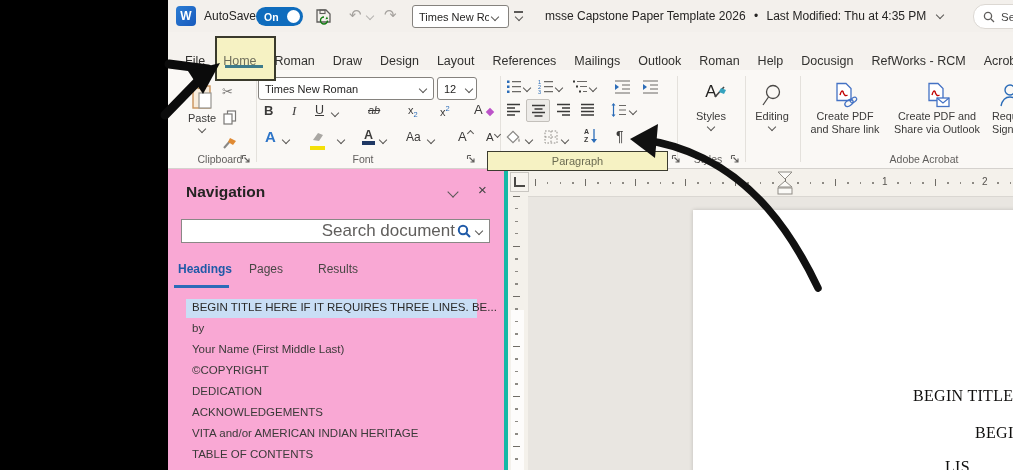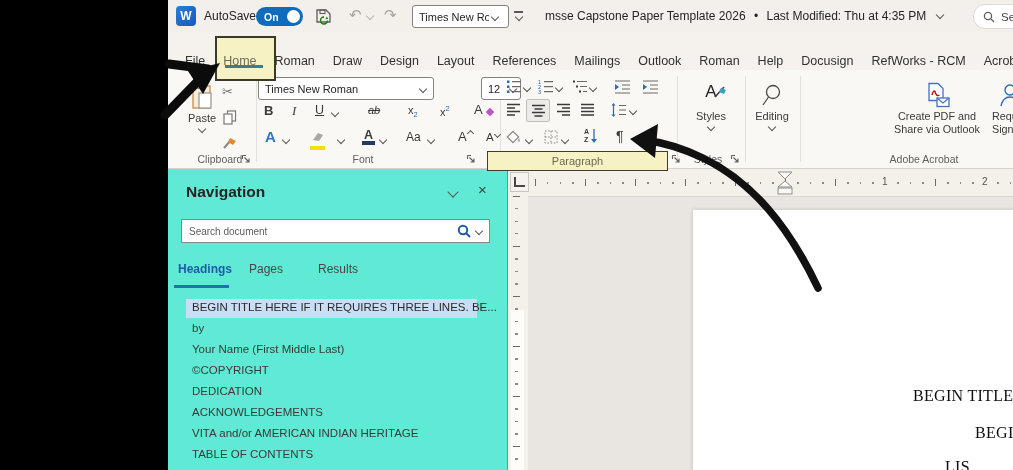--- a/index.html
+++ b/index.html
@@ -39,26 +39,26 @@
   .glabel{position:absolute;top:153px;font-size:10.5px;color:#605E5C;text-align:center;white-space:nowrap;}
   .rbtn{font-size:11px;color:#3B3A39;white-space:nowrap;}
   .bigbtn{position:absolute;display:flex;flex-direction:column;align-items:center;gap:2px;font-size:11px;color:#3B3A39;}
   .seltool{background:#EDEBE8;border:1px solid #C3C0BB;border-radius:2px;}
   .callout{position:absolute;left:319px;top:151px;width:181px;height:20px;background:#F6F2C3;
            border:1.5px solid #3C3C30;z-index:40;display:flex;align-items:center;justify-content:center;
            font-size:11px;color:#6B6B52;box-sizing:border-box;}
   .bar-under{display:block;width:13px;height:3.5px;background:#1F3864;margin-top:-1px;}
   .hl-under{display:block;width:15px;height:4px;background:#F4E007;margin-top:-1px;}
   
-  .navpane{position:absolute;left:0;top:169px;width:340px;height:301px;background:#5eead4;border-right:1px solid #14b8a6;box-sizing:border-box;}
+  .navpane{position:absolute;left:0;top:169px;width:340px;height:301px;background:#f9a8d4;border-right:4px solid #14b8a6;box-sizing:border-box;}
   .nav-title{position:absolute;left:18px;top:14px;font-size:15.5px;font-weight:600;color:#252423;}
   .nav-search{position:absolute;left:13px;top:50px;width:309px;height:24px;border:1px solid #8A8886;background:#fff;
               display:flex;align-items:center;box-sizing:border-box;}
-  .nav-search input{flex:1;border:none;outline:none;font-size:10px;color:#444;padding-left:7px;background:transparent;
-                    font-family:"Liberation Sans",sans-serif;}
+  .nav-search input{flex:1;border:none;outline:none;font-size:17px;color:#444;padding-left:7px;background:transparent;
+                    font-family:"Liberation Sans",sans-serif;text-align:right;}
   .nav-search input::placeholder{color:#605E5C;}
   .nav-tab{position:absolute;top:93px;font-size:12px;color:#484745;}
   .nav-tab.active{color:#1F5AA8;font-weight:bold;}
   .nav-ul{position:absolute;left:6px;top:116px;width:55px;height:3px;background:#2B6CB8;}
   .nav-item{position:absolute;left:24px;font-size:11.5px;color:#3B3A39;white-space:nowrap;z-index:2;}
   .nav-selbg{position:absolute;left:18px;top:130px;width:291px;height:19px;background:#C9DEF5;z-index:1;}
   .docpane{position:absolute;left:340px;top:169px;width:505px;height:301px;background:#E9E6E1;overflow:hidden;}
   .hruler{position:absolute;left:0;top:0;width:505px;height:27px;background:#F4F1EB;border-bottom:1px solid #DAD7D2;}
   .ticks-minor{position:absolute;left:27px;top:13px;width:478px;height:2px;
                background:repeating-linear-gradient(90deg,#8D8A84 0 1px,transparent 1px 12.5px);}
@@ -169,21 +169,21 @@
     </svg>
     <div class="glabel" style="left:20px;width:64px;">Clipboard</div>
     <svg class="lnch" style="left:73px;top:154px;" width="10" height="10">
       <path d="M1.5 1.5 h3.5 M1.5 1.5 v3.5 M3.5 3.5 l4 4 M8 4.5 v3.5 h-3.5" fill="none" stroke="#5F5D5B" stroke-width="1.1"></path>
     </svg>
 
     <div class="combo" style="left:90px;top:77px;width:174px;height:21px;">
       <span style="font-size:11px;color:#252423;padding-left:6px;flex:1;">Times New Roman</span>
       <span class="chev" style="margin-right:7px;"></span>
     </div>
-    <div class="combo" style="left:269px;top:77px;width:38px;height:21px;margin-left:44px;">
+    <div class="combo" style="left:269px;top:77px;width:38px;height:21px;">
       <span style="font-size:11px;color:#252423;padding-left:6px;flex:1;">12</span>
       <span class="chev" style="margin-right:4px;"></span>
     </div>
     <span class="abs rbtn" style="left:96px;top:103px;font-weight:bold;font-size:13px;">B</span>
     <span class="abs rbtn" style="left:124px;top:103px;font-style:italic;font-family:'Liberation Serif',serif;font-size:13px;">I</span>
     <span class="abs rbtn" style="left:147px;top:103px;text-decoration:underline;font-size:12.5px;">U</span>
     <span class="chev abs" style="left:164px;top:110px;"></span>
     <span class="abs rbtn" style="left:200px;top:104px;text-decoration:line-through;font-style:italic;">ab</span>
     <span class="abs rbtn" style="left:240px;top:104px;">
       <span>x</span><span style="font-size:7.5px;color:#2B6CB8;vertical-align:-3px;">2</span>
@@ -315,20 +315,30 @@
 
     <div class="bigbtn" style="left:581px;top:84px;width:46px;">
       <svg width="22" height="24">
         <circle cx="12" cy="8" r="6.5" fill="none" stroke="#4A4846" stroke-width="1.3"></circle>
         <path d="M7.5 13 L2 21" stroke="#4A4846" stroke-width="1.3"></path>
       </svg>
       <span>Editing</span>
       <span class="chev"></span>
     </div>
 
+    <div class="bigbtn" style="left:636px;top:82px;width:82px;">
+      <svg width="26" height="26">
+        <path d="M5 1.5 h9 l5 5 v12 h-14 z" fill="#fff" stroke="#4472C4" stroke-width="1.3"></path>
+        <path d="M8 13 q2 -7 3.5 -2 q1.5 4 4 2" fill="none" stroke="#C00000" stroke-width="1.4"></path>
+        <ellipse cx="17" cy="21" rx="4.5" ry="2.8" transform="rotate(-35 17 21)" fill="none" stroke="#4472C4" stroke-width="1.4"></ellipse>
+        <ellipse cx="21.5" cy="18" rx="3.5" ry="2.2" transform="rotate(-35 21.5 18)" fill="none" stroke="#4472C4" stroke-width="1.2"></ellipse>
+      </svg>
+      <span style="font-size:10.8px;line-height:13px;">Create PDF</span>
+      <span style="font-size:10.8px;line-height:12px;margin-top:-2px;">and Share link</span>
+    </div>
     <div class="bigbtn" style="left:722px;top:82px;width:94px;">
       <svg width="26" height="26">
         <path d="M5 1.5 h9 l5 5 v12 h-14 z" fill="#fff" stroke="#4472C4" stroke-width="1.3"></path>
         <path d="M8 13 q2 -7 3.5 -2 q1.5 4 4 2" fill="none" stroke="#C00000" stroke-width="1.4"></path>
         <rect x="13" y="16" width="12" height="8.5" fill="#fff" stroke="#4472C4" stroke-width="1.3"></rect>
         <path d="M13 16 l6 5 6 -5" fill="none" stroke="#4472C4" stroke-width="1.2"></path>
       </svg>
       <span style="font-size:10.8px;line-height:13px;">Create PDF and</span>
       <span style="font-size:10.8px;line-height:12px;margin-top:-2px;">Share via Outlook</span>
     </div>

